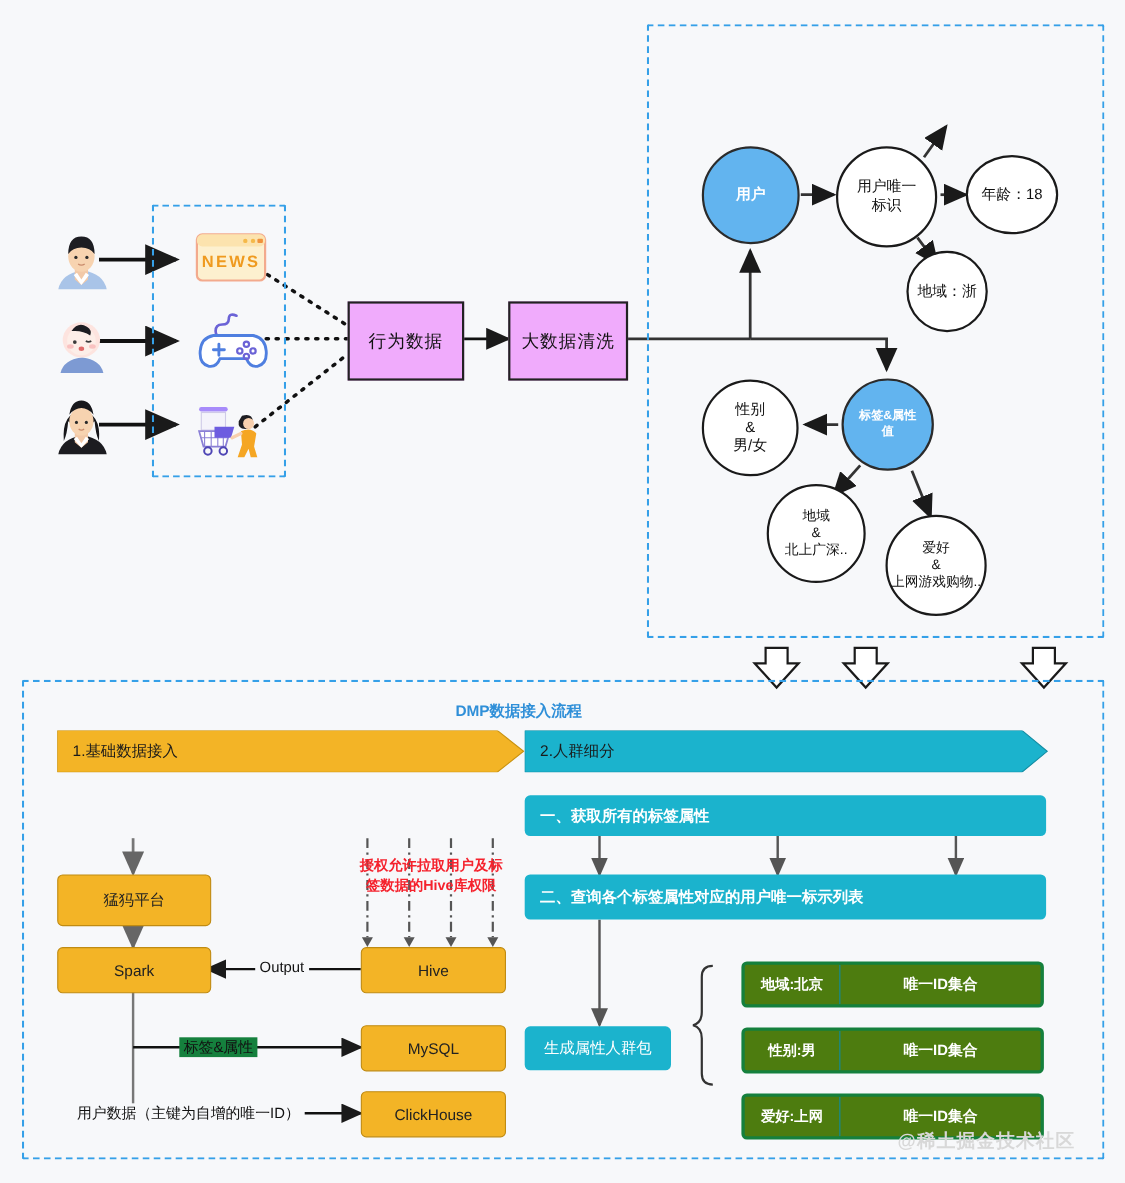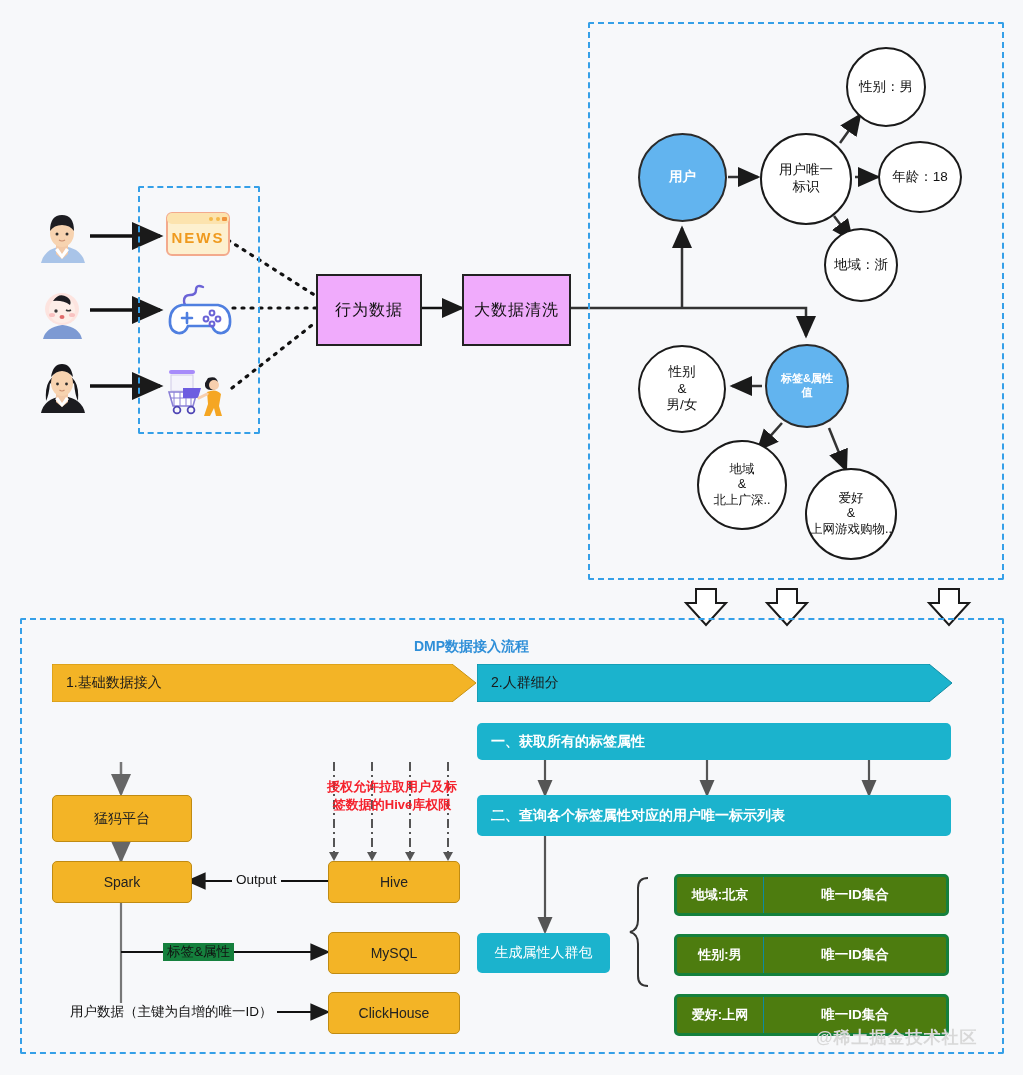--- a/index.html
+++ b/index.html
@@ -39,21 +39,21 @@
   .banner{position:absolute;display:flex;align-items:center;color:#1a1a1a;font-size:14px;
           font-weight:normal;padding-left:14px;box-sizing:border-box;}
 
   .lbl{position:absolute;font-size:13.5px;color:#111;white-space:nowrap;}
   .redlbl{position:absolute;font-size:13px;color:#f5222d;font-weight:bold;line-height:1.35;
           text-align:center;width:140px;}
   .title{position:absolute;color:#2f8fd8;font-size:14px;font-weight:bold;}
   .wm{position:absolute;color:#d8d8d8;font-size:17px;font-weight:bold;letter-spacing:1px;}
 
   
-  .ico{position:absolute;}
+  .ico{position:absolute;margin-left:12px;}
 </style>
 </head>
 <body>
 
 <div id="root">
 
   <svg id="wires" viewBox="0 0 1023 1075">
     <defs>
       <marker id="ah" markerWidth="10" markerHeight="10" refX="8" refY="4" orient="auto">
         <path d="M0,0 L9,4 L0,8 z" fill="#1a1a1a"></path>
@@ -219,21 +219,20 @@
     </svg>
   </div>
 
   <div class="rectnode" style="left:316px;top:274px;width:102px;height:68px;">行为数据</div>
   <div class="rectnode" style="left:462px;top:274px;width:105px;height:68px;">大数据清洗</div>
 
   <div class="circ blue" style="left:638px;top:133px;width:89px;height:89px;">用户</div>
 
   <div class="circ white" style="left:760px;top:133px;width:92px;height:92px;padding:0 14px;">用户唯一标识</div>
 
-  <div class="circ white" style="left:846px;top:47px;width:80px;height:80px;">性别：男</div>
   <div class="circ white" style="left:878px;top:141px;width:84px;height:72px;">年龄：18</div>
   <div class="circ white" style="left:824px;top:228px;width:74px;height:74px;">地域：浙</div>
 
   <div class="circ blue" style="left:765px;top:344px;width:84px;height:84px;padding:0 10px;font-size:11px;">标签&amp;属性值</div>
 
   <div class="circ white multiline" style="left:638px;top:345px;width:88px;height:88px;white-space:pre-line;">性别
 &amp;
 男/女</div>
   <div class="circ white multiline" style="left:697px;top:440px;width:90px;height:90px;white-space:pre-line;font-size:12.5px;">地域
 &amp;

